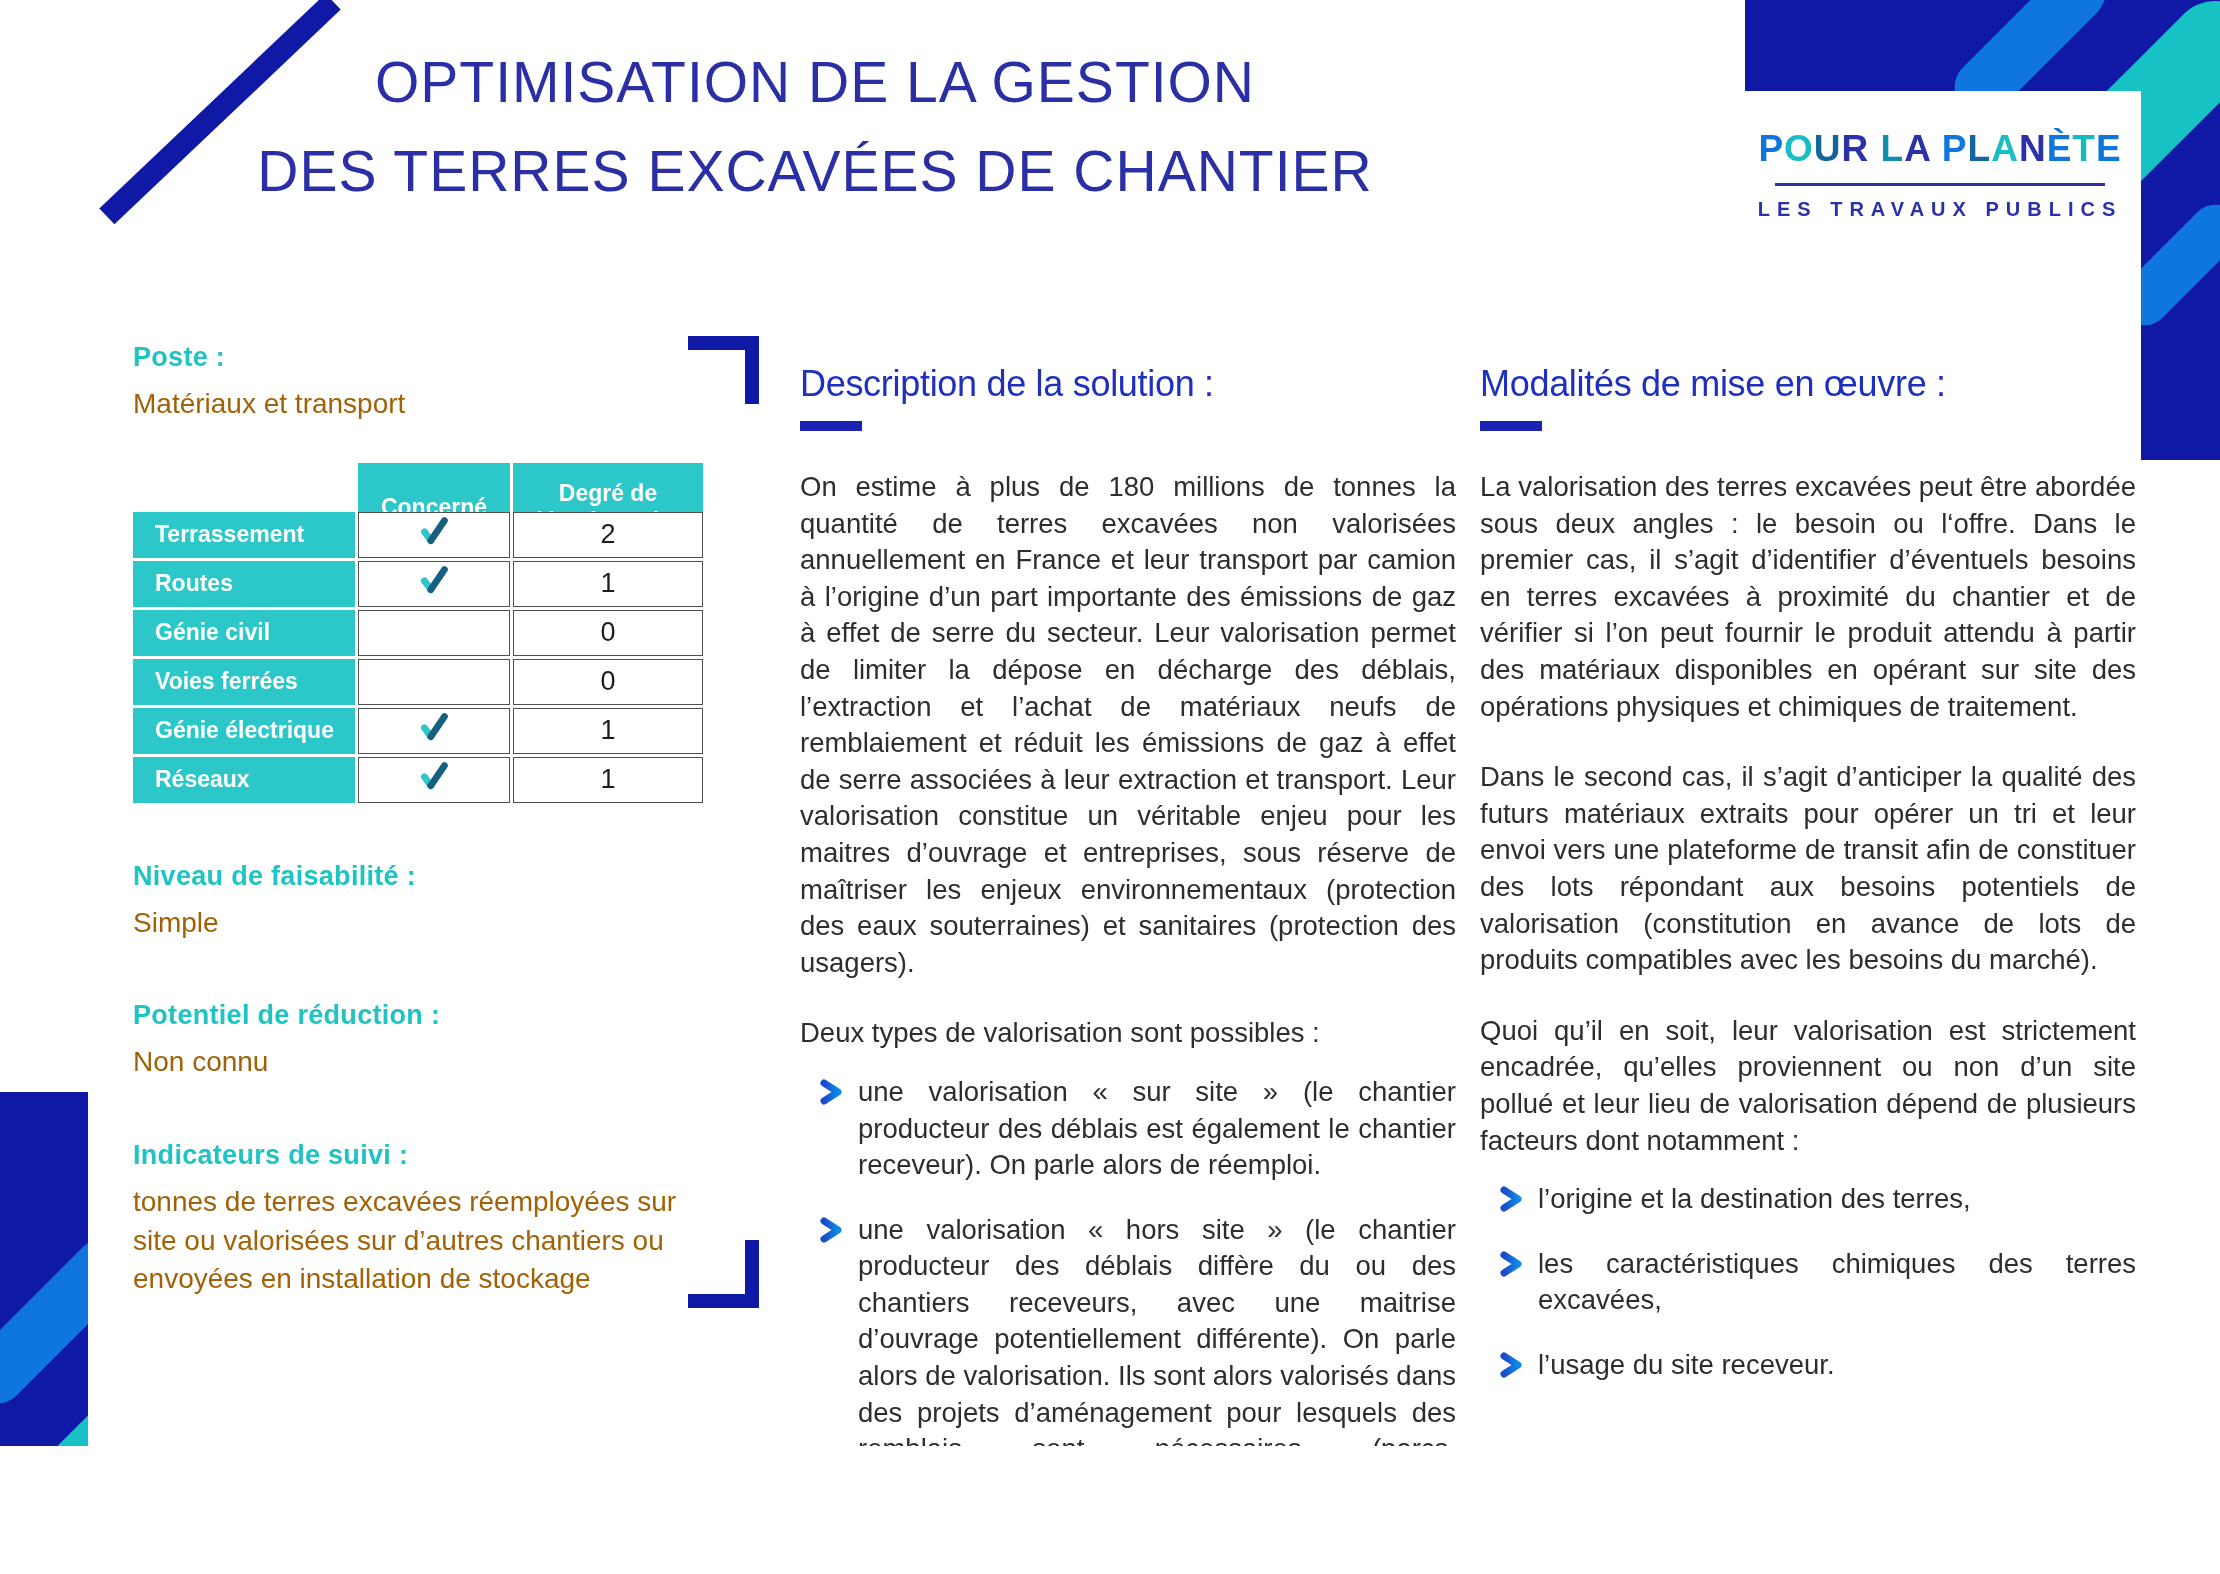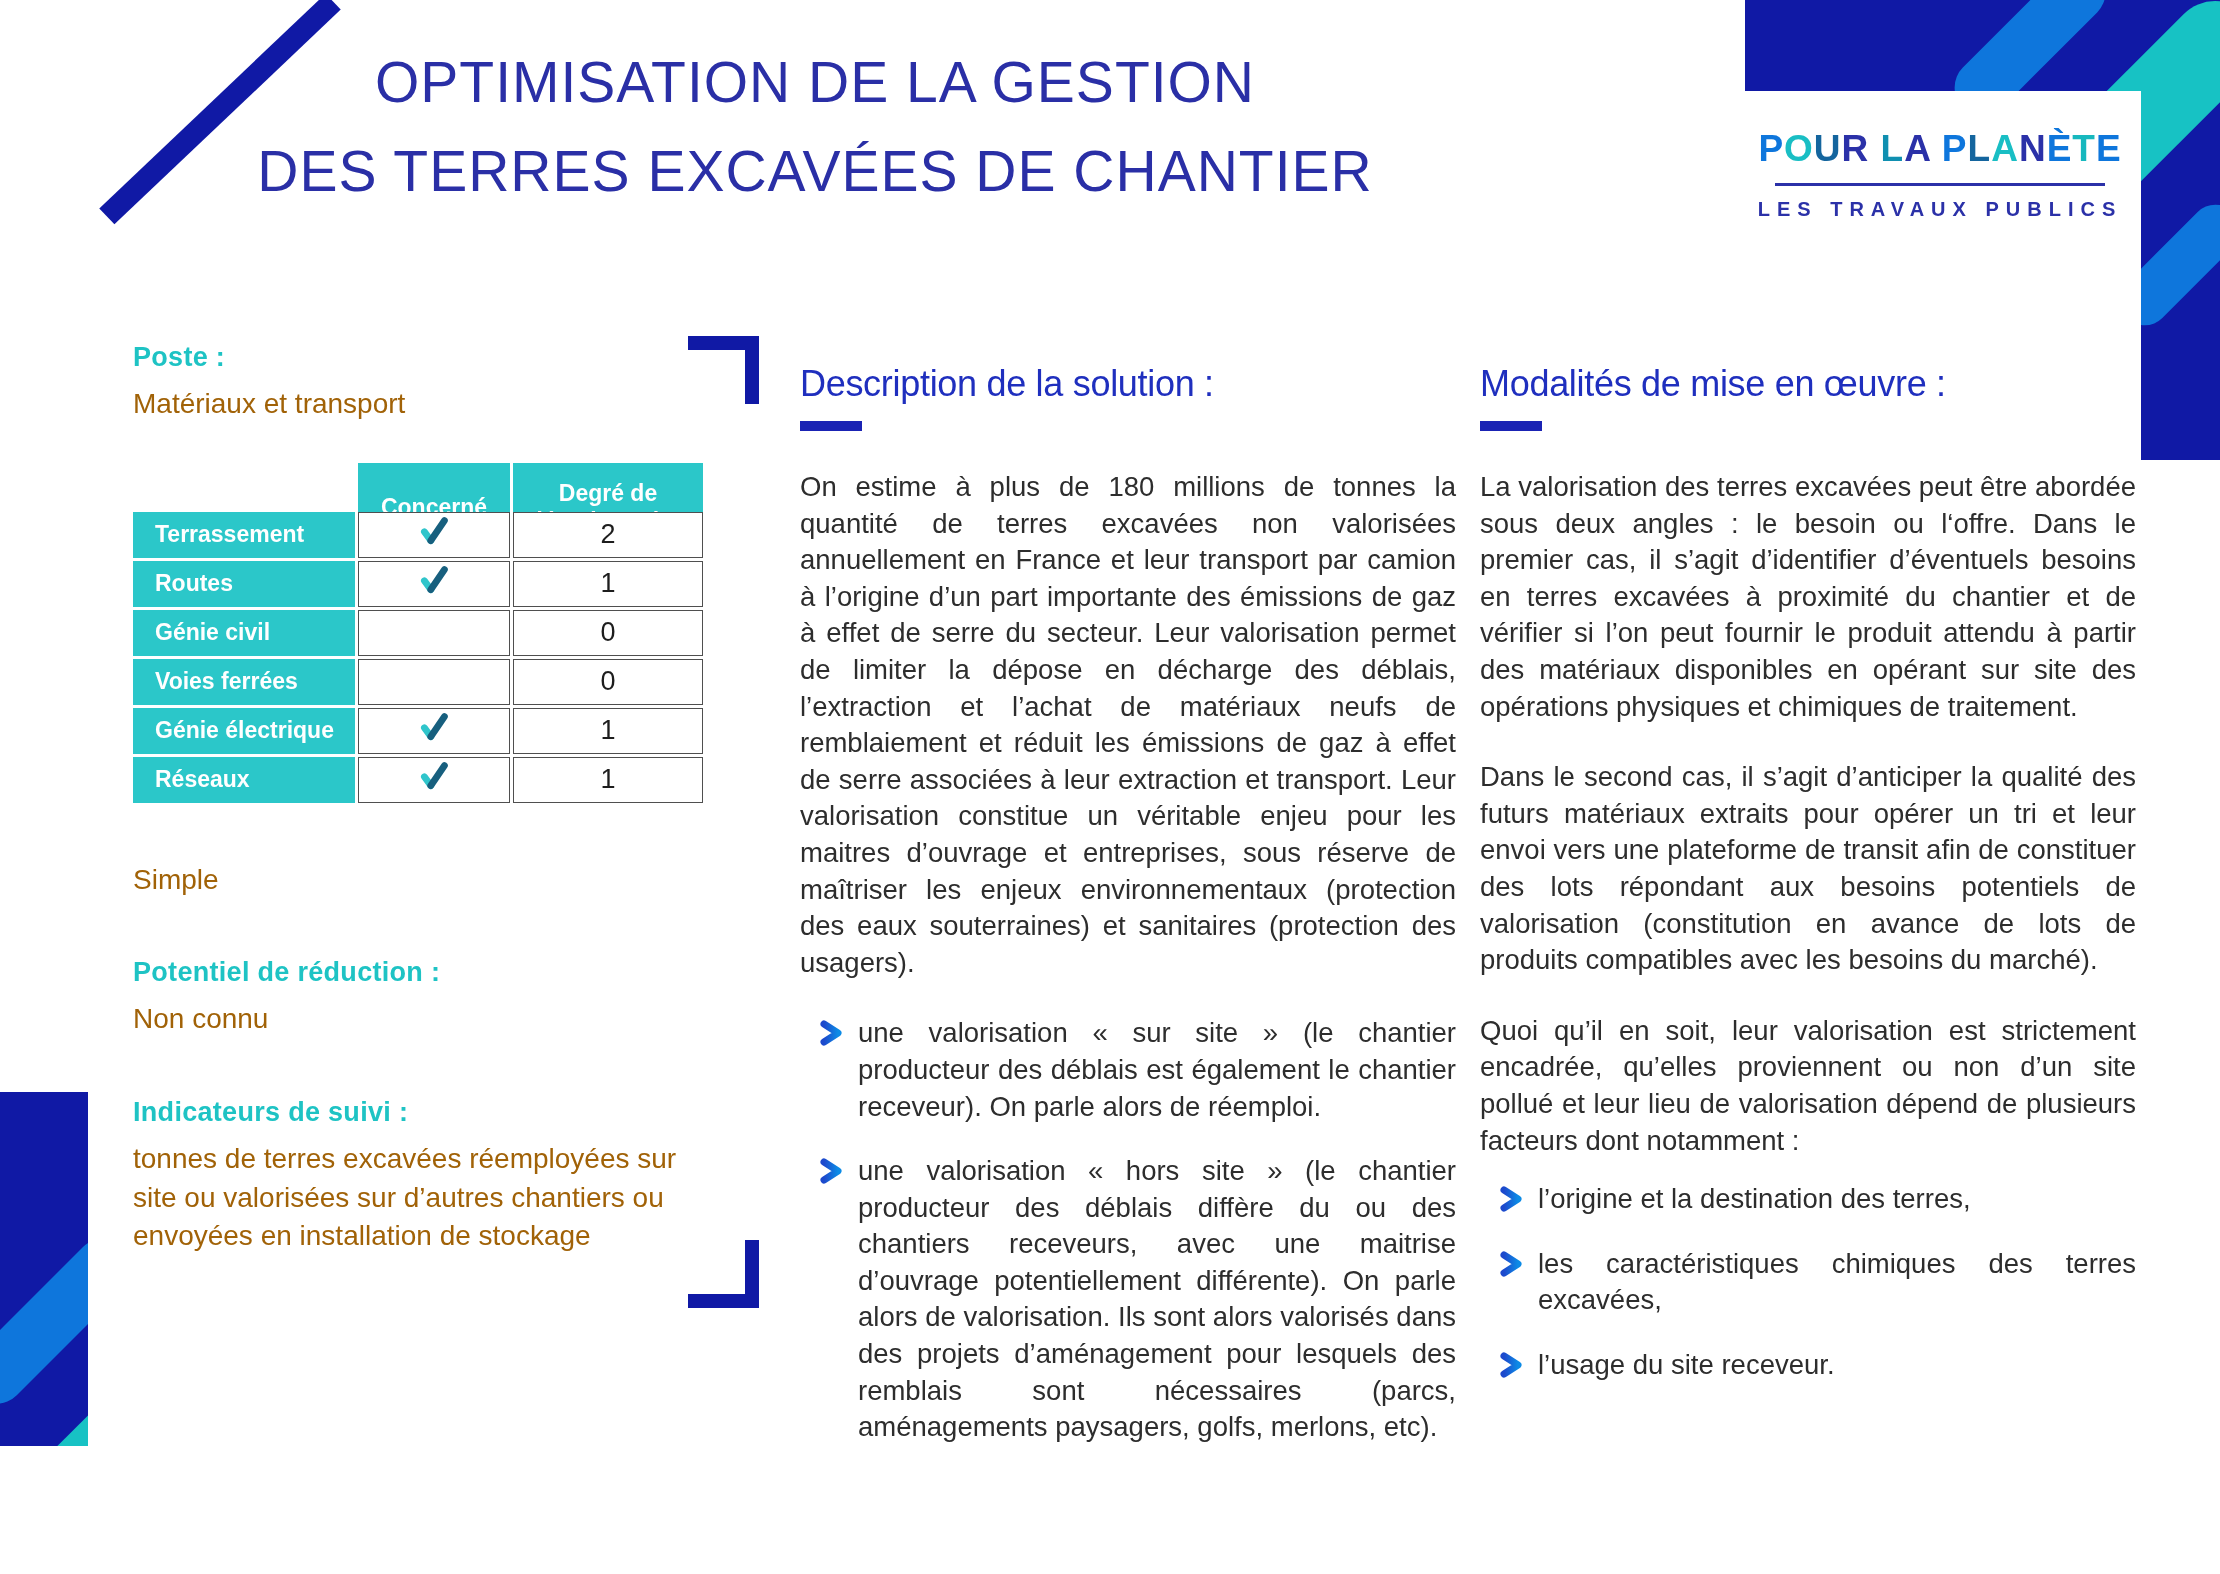--- a/index.html
+++ b/index.html
@@ -173,36 +173,38 @@
       <div class="cell">
           <span><svg class="check" viewBox="0 0 40 40">
               <path d="M8 21 L16 32" stroke="#2FC5CB" stroke-width="8.5" stroke-linecap="round" fill="none"></path>
               <path d="M16 32 L33 7" stroke="#175F7E" stroke-width="8.5" stroke-linecap="round" fill="none"></path>
             </svg></span>
         </div>
       <div class="cell">1</div>
     </div>
 
     <div class="sect">
+      <div class="lbl">Niveau de faisabilité :</div>
       <div class="val">Simple</div>
     </div>
     <div class="sect">
       <div class="lbl">Potentiel de réduction :</div>
       <div class="val">Non connu</div>
     </div>
     <div class="sect">
       <div class="lbl">Indicateurs de suivi :</div>
       <div class="val" style="width:580px">tonnes de terres excavées réemployées sur site ou valorisées sur d’autres chantiers ou envoyées en installation de stockage</div>
     </div>
   </div>
 
   <div class="col col-desc">
     <h2>Description de la solution :</h2>
     <div class="h2bar"></div>
     <p>On estime à plus de 180 millions de tonnes la quantité de terres excavées non valorisées annuellement en France et leur transport par camion à l’origine d’un part importante des émissions de gaz à effet de serre du secteur. Leur valorisation permet de limiter la dépose en décharge des déblais, l’extraction et l’achat de matériaux neufs de remblaiement et réduit les émissions de gaz à effet de serre associées à leur extraction et transport. Leur valorisation constitue un véritable enjeu pour les maitres d’ouvrage et entreprises, sous réserve de maîtriser les enjeux environnementaux (protection des eaux souterraines) et sanitaires (protection des usagers).</p>
+    <p class="intro">Deux types de valorisation sont possibles :</p>
     <div class="bullet">
       <svg class="arrow" viewBox="0 0 46 26">
           <path d="M4 13 H28" stroke="url(#ag)" stroke-width="7" stroke-linecap="round" fill="none"></path>
           <path d="M24 4 L38 13 L24 22" stroke="url(#ag)" stroke-width="7" stroke-linecap="round" stroke-linejoin="round" fill="none"></path>
         </svg>
       <span>une valorisation « sur site » (le chantier producteur des déblais est également le chantier receveur). On parle alors de réemploi.</span>
     </div>
     <div class="bullet">
       <svg class="arrow" viewBox="0 0 46 26">
           <path d="M4 13 H28" stroke="url(#ag)" stroke-width="7" stroke-linecap="round" fill="none"></path>

